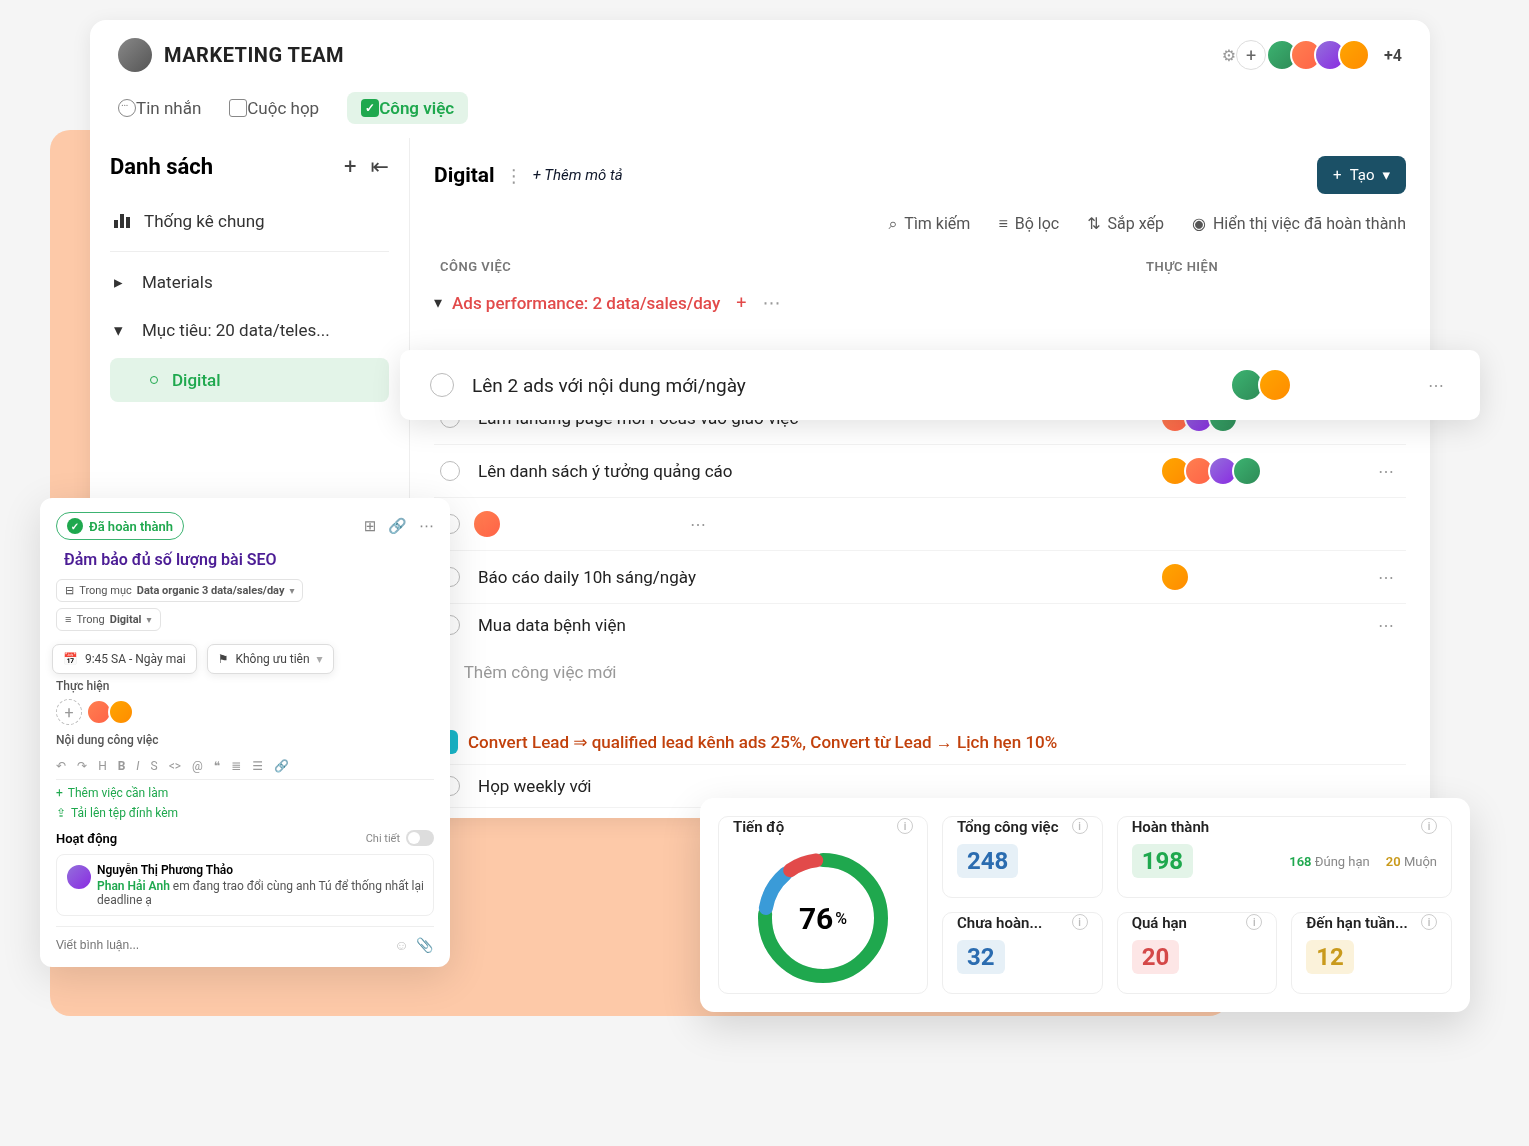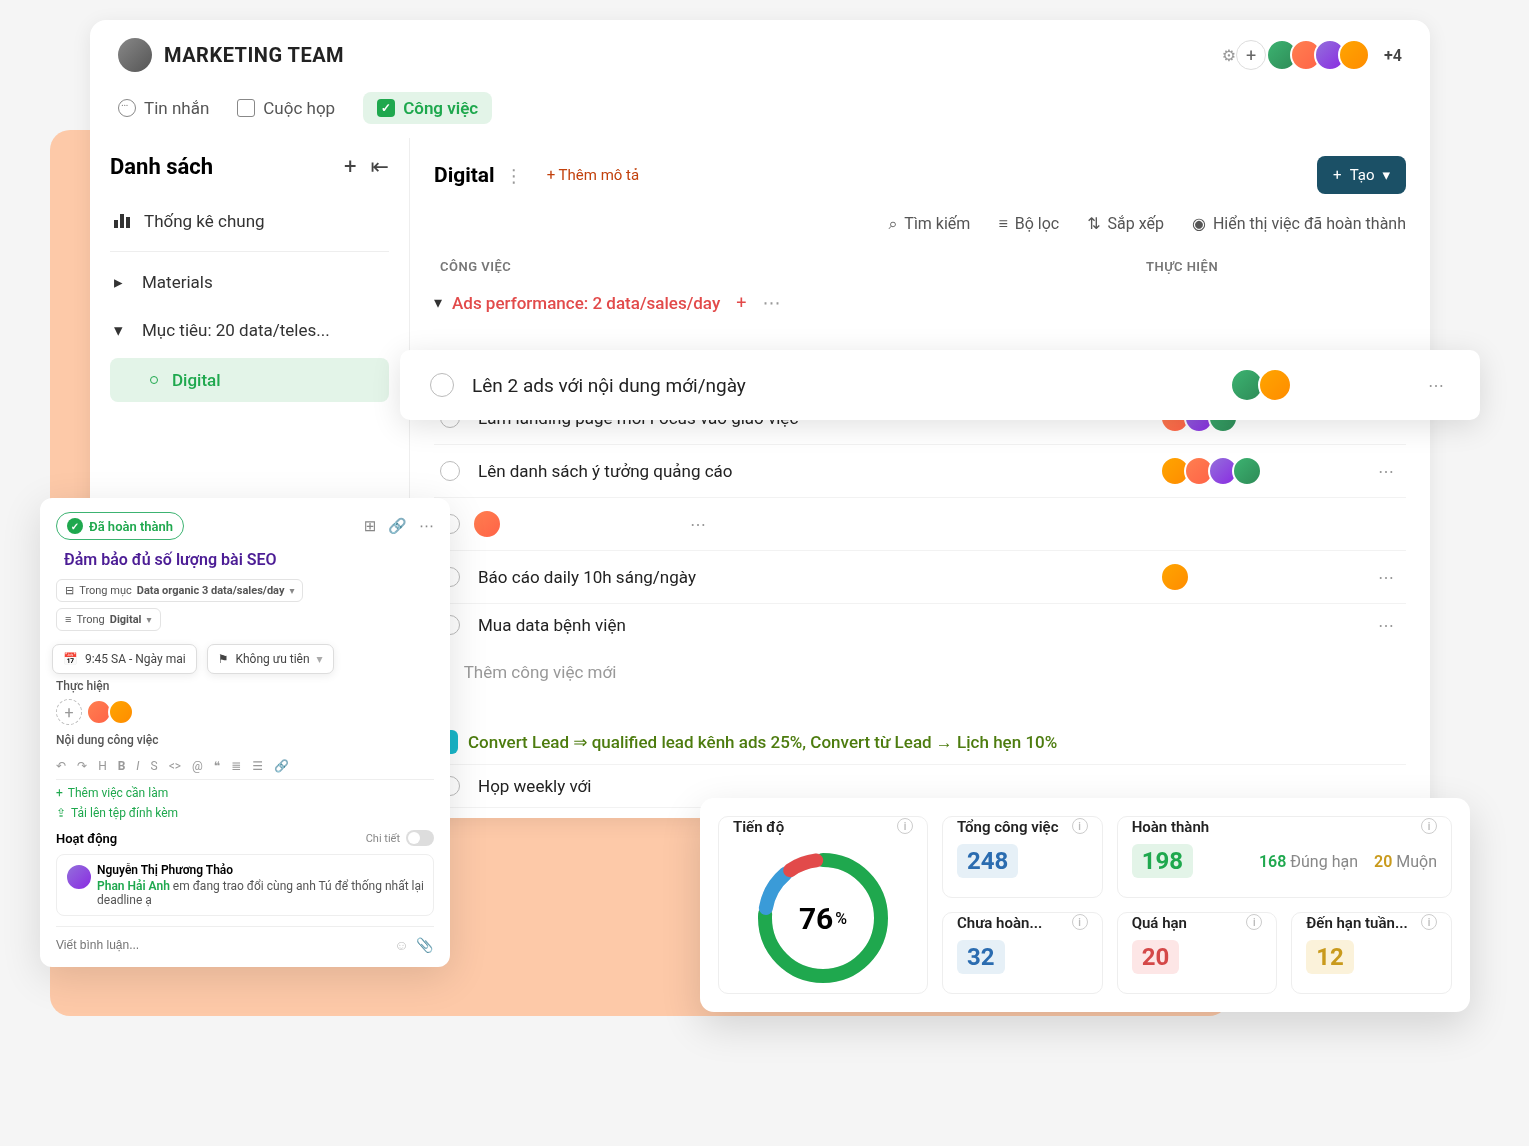--- a/index.html
+++ b/index.html
@@ -13,21 +13,21 @@
 .header-right { display: flex; align-items: center; gap: 8px; }
 .plus-circle { width: 30px; height: 30px; border: 1px solid #ddd; border-radius: 50%; display: flex; align-items: center; justify-content: center; color: #666; font-size: 18px; cursor: pointer; }
 .avatars { display: flex; }
 .avatar { width: 32px; height: 32px; border-radius: 50%; border: 2px solid #fff; margin-left: -8px; }
 .av-1 { background: linear-gradient(135deg,#3cb371,#2e8b57); }
 .av-2 { background: linear-gradient(135deg,#ff7f50,#ff6347); }
 .av-3 { background: linear-gradient(135deg,#9370db,#8a2be2); }
 .av-4 { background: linear-gradient(135deg,#ffa500,#ff8c00); }
 .more-count { font-size: 16px; font-weight: 600; color: #444; margin-left: 6px; }
 .tabs { display: flex; gap: 28px; padding: 6px 28px 14px; align-items: center; }
-.tab { display: flex; align-items: center; gap: 8px; font-size: 17px; color: #555; cursor: pointer; }
+.tab { display: flex; align-items: center; gap: 0; font-size: 17px; color: #555; cursor: pointer; }
 .tab.active { background: #E3F4E8; color: #1FA84E; padding: 6px 14px; border-radius: 8px; font-weight: 600; }
 .chat-icon { width: 18px; height: 18px; border: 1.5px solid #888; border-radius: 50%; position: relative; }
 .chat-icon::after { content: '…'; position: absolute; top: -4px; left: 2px; font-size: 11px; color: #888; }
 .cal-icon { width: 18px; height: 18px; border: 1.5px solid #888; border-radius: 3px; position: relative; }
 .check-icon { width: 18px; height: 18px; background: #1FA84E; border-radius: 4px; display: flex; align-items: center; justify-content: center; color: #fff; font-size: 12px; }
 .body { display: flex; }
 .sidebar { width: 320px; border-right: 1px solid #eee; padding: 16px 20px; }
 .sb-head { display: flex; align-items: center; justify-content: space-between; margin-bottom: 18px; }
 .sb-title { font-size: 22px; font-weight: 700; }
 .sb-actions { display: flex; gap: 14px; color: #444; font-size: 22px; cursor: pointer; }
@@ -38,21 +38,21 @@
 .bars-icon span { width: 4px; background: #333; }
 .bars-icon span:nth-child(1) { height: 8px; }
 .bars-icon span:nth-child(2) { height: 14px; }
 .bars-icon span:nth-child(3) { height: 11px; }
 .sb-sub { background: #E3F4E8; border-radius: 8px; padding: 12px 14px 12px 40px; display: flex; align-items: center; gap: 14px; color: #1FA84E; font-size: 17px; font-weight: 500; margin-top: 4px; }
 .sb-sub .dot { width: 8px; height: 8px; border: 1.5px solid #1FA84E; border-radius: 50%; }
 .main { flex: 1; padding: 10px 24px; }
 .main-head { display: flex; align-items: center; gap: 10px; padding: 8px 0; }
 .main-title { font-size: 21px; font-weight: 700; }
 .dots { color: #999; font-size: 18px; }
-.add-desc { color: #c2410c; font-size: 15px; margin-left: 14px; }
+.add-desc { color: #0f172a; font-size: 15px; margin-left: 0; font-style: italic; }
 .create-btn { margin-left: auto; background: #1b5066; color: #fff; padding: 10px 16px; border-radius: 8px; display: flex; align-items: center; gap: 8px; font-size: 15px; cursor: pointer; }
 .toolbar { display: flex; gap: 28px; padding: 12px 0 16px; justify-content: flex-end; }
 .tb-item { display: flex; align-items: center; gap: 7px; color: #555; font-size: 16px; cursor: pointer; }
 .cols { display: flex; padding: 10px 0; font-size: 13px; font-weight: 600; letter-spacing: 0.5px; color: #777; }
 .col-task { flex: 1; padding-left: 6px; }
 .col-assign { width: 260px; }
 .section { display: flex; align-items: center; gap: 10px; padding: 8px 0 10px; }
 .sec-caret { color: #333; }
 .sec-title { color: #e24a4a; font-size: 17px; font-weight: 500; }
 .sec-add { color: #e24a4a; font-size: 18px; margin-left: 6px; }
@@ -64,21 +64,21 @@
 .row-assign .avatar { width: 30px; height: 30px; margin-left: -6px; }
 .row-dots { color: #999; width: 40px; text-align: center; }
 .floating-row { position: absolute; top: 350px; left: 400px; width: 1080px; background: #fff; border-radius: 10px; box-shadow: 0 6px 30px rgba(0,0,0,0.12); padding: 18px 24px; display: flex; align-items: center; z-index: 5; }
 .floating-row .radio { width: 24px; height: 24px; }
 .floating-row .row-name { font-size: 19px; }
 .floating-row .row-assign { width: 180px; }
 .floating-row .avatar { width: 34px; height: 34px; }
 .add-row { display: flex; align-items: center; gap: 14px; padding: 16px 6px; color: #999; font-size: 17px; }
 .section2 { display: flex; align-items: center; gap: 10px; padding: 32px 0 10px; }
 .sec-badge { width: 24px; height: 24px; background: #19b6c9; color: #fff; border-radius: 6px; display: flex; align-items: center; justify-content: center; font-size: 14px; font-weight: 600; }
-.sec2-title { color: #4d7c0f; font-size: 17px; font-weight: 500; }
+.sec2-title { color: #c2410c; font-size: 17px; font-weight: 500; }
 
 .detail { position: absolute; top: 498px; left: 40px; width: 410px; background: #fff; border-radius: 12px; box-shadow: 0 10px 40px rgba(0,0,0,0.12); z-index: 6; padding: 14px 16px; font-size: 13px; }
 .detail-top { display: flex; align-items: center; gap: 8px; margin-bottom: 10px; }
 .done-badge { display: flex; align-items: center; gap: 6px; background: #fff; border: 1.5px solid #3cb371; color: #1FA84E; padding: 5px 10px; border-radius: 14px; font-size: 13px; font-weight: 600; }
 .done-badge .ck { width: 16px; height: 16px; background: #1FA84E; border-radius: 50%; color: #fff; display: flex; align-items: center; justify-content: center; font-size: 10px; }
 .detail-icons { margin-left: auto; display: flex; gap: 12px; color: #888; font-size: 15px; }
 .detail-title { font-size: 16px; font-weight: 600; color: #4c1d95; margin-bottom: 10px; margin-left: 8px; }
 .chip { display: inline-flex; align-items: center; gap: 5px; border: 1px solid #e3e3e3; border-radius: 6px; padding: 4px 8px; font-size: 11px; color: #555; margin-right: 6px; margin-bottom: 6px; cursor: pointer; }
 .chip .caret { color: #888; font-size: 10px; }
 .date-chip { position: absolute; top: 644px; left: 52px; width: 370px; display: flex; gap: 10px; z-index: 7; }
@@ -108,21 +108,21 @@
 
 .stats { position: absolute; top: 798px; left: 700px; width: 770px; background: #fff; border-radius: 14px; box-shadow: 0 14px 40px rgba(0,0,0,0.14); padding: 18px; display: grid; grid-template-columns: 210px 1fr 1fr 1fr; grid-template-rows: auto auto; gap: 14px; z-index: 8; }
 .stat-box { border: 1px solid #eee; border-radius: 10px; padding: 1px 14px; position: relative; }
 .stat-head { display: flex; justify-content: space-between; align-items: flex-start; font-size: 15px; font-weight: 600; color: #222; margin-bottom: 8px; }
 .info { width: 16px; height: 16px; border: 1.2px solid #ccc; border-radius: 50%; color: #bbb; font-size: 10px; display: flex; align-items: center; justify-content: center; }
 .big-num { font-size: 24px; font-weight: 700; padding: 3px 10px; border-radius: 6px; display: inline-block; }
 .n-blue { background: #E6F0F7; color: #2B6CB0; }
 .n-green { background: #E3F4E8; color: #1FA84E; }
 .n-red { background: #FDE6E6; color: #D44848; }
 .n-yellow { background: #FBF2DA; color: #C99A1C; }
-.sub-nums { display: flex; gap: 16px; font-size: 16px; justify-content: flex-end; }
+.sub-nums { display: flex; gap: 16px; font-size: 13px; justify-content: flex-end; }
 .sub-nums .g { color: #1FA84E; font-weight: 600; }
 .sub-nums .y { color: #C99A1C; font-weight: 600; }
 .sub-nums .lbl { color: #888; }
 .donut-box { grid-row: 1 / span 2; display: flex; flex-direction: column; }
 .donut { position: relative; width: 140px; height: 140px; margin: 4px auto; }
 .donut svg { transform: rotate(-90deg); }
 .donut-center { position: absolute; top: 0; left: 0; width: 100%; height: 100%; display: flex; align-items: center; justify-content: center; font-size: 30px; font-weight: 700; }
 .donut-center small { font-size: 16px; font-weight: 500; margin-left: 2px; }
 .complete-box { grid-column: 3 / span 2; }
 </style>

